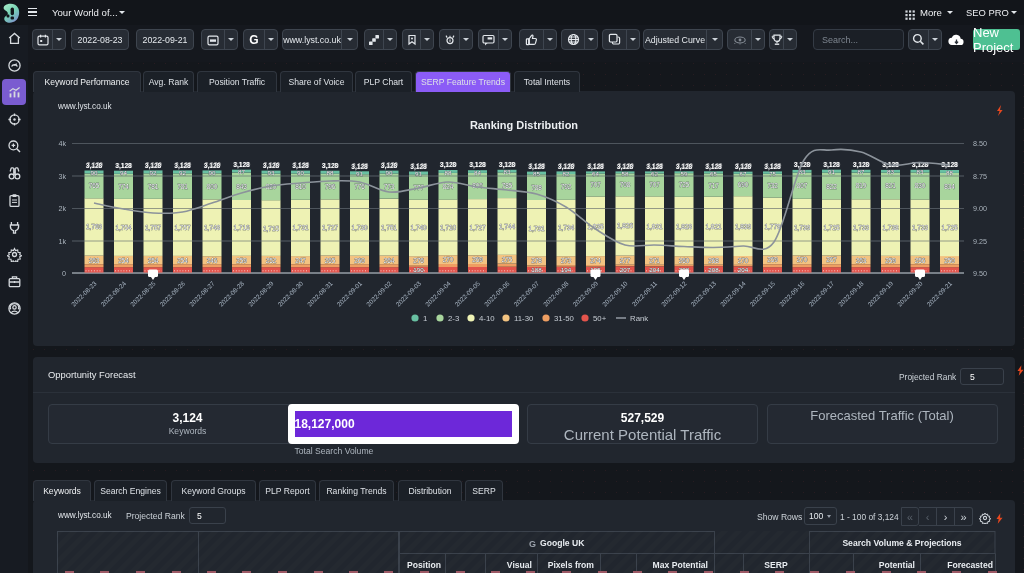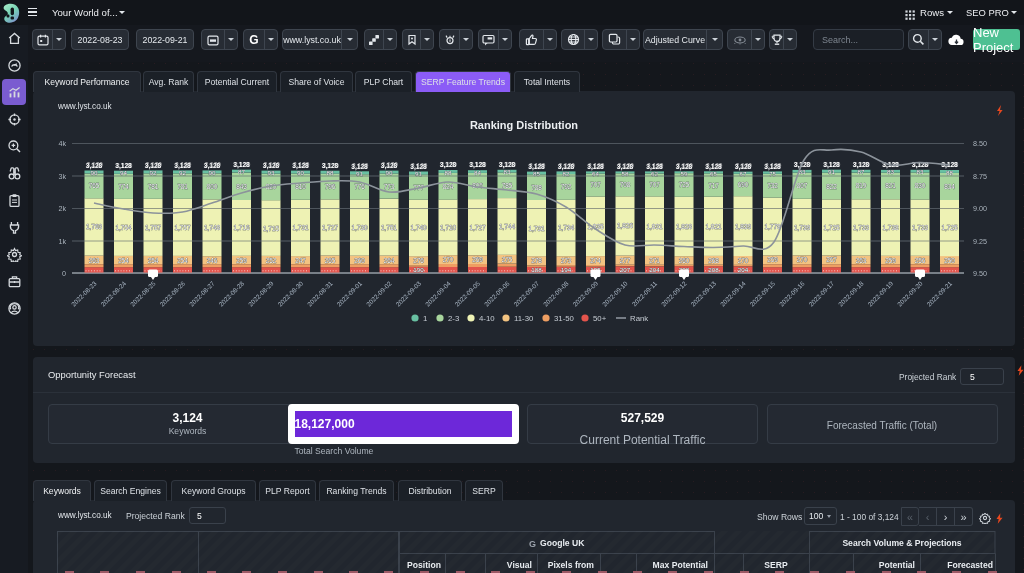--- a/index.html
+++ b/index.html
@@ -40,21 +40,21 @@
           <rect x="4.0" y="0.4" width="2.2" height="2.2"></rect>
           <rect x="7.6000000000000005" y="0.4" width="2.2" height="2.2"></rect>
           <rect x="0.4" y="4.0" width="2.2" height="2.2"></rect>
           <rect x="4.0" y="4.0" width="2.2" height="2.2"></rect>
           <rect x="7.6000000000000005" y="4.0" width="2.2" height="2.2"></rect>
           <rect x="0.4" y="7.6000000000000005" width="2.2" height="2.2"></rect>
           <rect x="4.0" y="7.6000000000000005" width="2.2" height="2.2"></rect>
           <rect x="7.6000000000000005" y="7.6000000000000005" width="2.2" height="2.2"></rect>
         </g>
       </svg></div>
-  <div style="position:absolute;left:920px;top:7px;font-size:9.6px;color:#eceef1">Rows</div>
+  <div style="position:absolute;left:920px;top:7px;font-size:9.6px;color:#eceef1">More</div>
   <div style="position:absolute;left:947px;top:11px">
       <i style="display:block;width:0;height:0;border-left:3.2px solid transparent;border-right:3.2px solid transparent;border-top:3.8px solid #e3e7eb"></i>
     </div>
   <div style="position:absolute;left:966px;top:7px;font-size:9.4px;color:#eceef1">SEO PRO</div>
   <div style="position:absolute;left:1011px;top:11px">
       <i style="display:block;width:0;height:0;border-left:3.2px solid transparent;border-right:3.2px solid transparent;border-top:3.8px solid #e3e7eb"></i>
     </div>
 </div>
 
 <div style="position:absolute;left:28px;top:25px;width:996px;height:37px;background:#15181e"></div>
@@ -283,21 +283,21 @@
         <circle cx="7.5" cy="6.4" r="1.7" fill="none" stroke="#d6dade" stroke-width="1.3"></circle>
         <path d="M4.2 11.6 a4.4 4.4 0 0 1 6.6 0" fill="none" stroke="#d6dade" stroke-width="1.3"></path>
         <path d="M3.2 6.2 a4.4 4.4 0 0 1 8.6 0" fill="none" stroke="#d6dade" stroke-width="1.1"></path>
         <rect x="2.5" y="6" width="1.6" height="2.6" rx="0.8" fill="#d6dade"></rect>
         <rect x="10.9" y="6" width="1.6" height="2.6" rx="0.8" fill="#d6dade"></rect>
       </svg></div>
 </div>
 
 <div style="position:absolute;left:33px;top:71px;width:108px;height:21px;box-sizing:border-box;background:#21262e;border:1px solid #30363f;border-bottom:none;border-radius:4px 4px 0 0;display:flex;align-items:center;justify-content:center;font-size:8.6px;color:#f0f2f4;z-index:3">Keyword Performance</div>
 <div style="position:absolute;left:143px;top:71px;width:51px;height:21px;box-sizing:border-box;background:#1b2027;border:1px solid #30363f;border-bottom:none;border-radius:4px 4px 0 0;display:flex;align-items:center;justify-content:center;font-size:8.6px;color:#dde1e6;z-index:1">Avg. Rank</div>
-<div style="position:absolute;left:197px;top:71px;width:80px;height:21px;box-sizing:border-box;background:#1b2027;border:1px solid #30363f;border-bottom:none;border-radius:4px 4px 0 0;display:flex;align-items:center;justify-content:center;font-size:8.6px;color:#dde1e6;z-index:1">Potential Current</div>
+<div style="position:absolute;left:197px;top:71px;width:80px;height:21px;box-sizing:border-box;background:#1b2027;border:1px solid #30363f;border-bottom:none;border-radius:4px 4px 0 0;display:flex;align-items:center;justify-content:center;font-size:8.6px;color:#dde1e6;z-index:1">Position Traffic</div>
 <div style="position:absolute;left:280px;top:71px;width:73px;height:21px;box-sizing:border-box;background:#1b2027;border:1px solid #30363f;border-bottom:none;border-radius:4px 4px 0 0;display:flex;align-items:center;justify-content:center;font-size:8.6px;color:#dde1e6;z-index:1">Share of Voice</div>
 <div style="position:absolute;left:355px;top:71px;width:57px;height:21px;box-sizing:border-box;background:#1b2027;border:1px solid #30363f;border-bottom:none;border-radius:4px 4px 0 0;display:flex;align-items:center;justify-content:center;font-size:8.6px;color:#dde1e6;z-index:1">PLP Chart</div>
 <div style="position:absolute;left:415px;top:71px;width:96px;height:21px;box-sizing:border-box;background:#8b5cf6;border:1px solid #30363f;border-bottom:none;border-radius:4px 4px 0 0;display:flex;align-items:center;justify-content:center;font-size:8.6px;color:#dde1e6;z-index:1">SERP Feature Trends</div>
 <div style="position:absolute;left:514px;top:71px;width:66px;height:21px;box-sizing:border-box;background:#1b2027;border:1px solid #30363f;border-bottom:none;border-radius:4px 4px 0 0;display:flex;align-items:center;justify-content:center;font-size:8.6px;color:#dde1e6;z-index:1">Total Intents</div>
 <div class="panel" style="left:33px;top:91px;width:982px;height:255px"></div>
 <svg width="982" height="254" viewBox="0 0 982 254" style="position:absolute;left:33px;top:92px">
 <text x="25" y="17" font-size="8.2" fill="#dfe3e8">www.lyst.co.uk</text>
 <text x="491" y="37" font-size="11" fill="#eceff2" text-anchor="middle" font-weight="bold">Ranking Distribution</text>
 <path d="M968 13 l-4 6 h2.6 l-1.6 5 4.6 -6 h-2.6 z" fill="#e8481f"></path>
 <line x1="39" y1="51.5" x2="931" y2="51.5" stroke="#3f454d" stroke-width="1"></line>
@@ -793,24 +793,24 @@
 <div style="position:absolute;left:48px;top:404px;width:279px;height:40px;box-sizing:border-box;background:#242932;border:1px solid #353c46;border-radius:4px;text-align:center">
     <div style="font-size:12px;font-weight:bold;color:#fff;margin-top:6px">3,124</div>
     <div style="font-size:8.6px;color:#aeb6bf;margin-top:1px">Keywords</div>
   </div>
 <div style="position:absolute;left:287.5px;top:404px;width:231px;height:40px;box-sizing:border-box;background:#6d28d9;border:7px solid #ffffff;border-radius:4px;text-align:left">
     <div style="font-size:12px;font-weight:bold;color:#fff;margin-top:6px">18,127,000</div>
     <div style="font-size:8.6px;color:#aeb6bf;margin-top:15px">Total Search Volume</div>
   </div>
 <div style="position:absolute;left:527px;top:404px;width:231px;height:40px;box-sizing:border-box;background:#242932;border:1px solid #353c46;border-radius:4px;text-align:center">
     <div style="font-size:12px;font-weight:bold;color:#fff;margin-top:6px">527,529</div>
-    <div style="font-size:12px;color:#aeb6bf;margin-top:8px">Current Potential Traffic</div>
+    <div style="font-size:15px;color:#aeb6bf;margin-top:1px">Current Potential Traffic</div>
   </div>
 <div style="position:absolute;left:766.5px;top:404px;width:231px;height:40px;box-sizing:border-box;background:#242932;border:1px solid #353c46;border-radius:4px;text-align:center">
-    <div style="font-size:10px;color:#aeb6bf;margin-top:15px">Forecasted Traffic (Total)</div>
+    <div style="font-size:13px;color:#aeb6bf;margin-top:3px">Forecasted Traffic (Total)</div>
   </div>
 
 <div style="position:absolute;left:33px;top:480px;width:58px;height:21px;box-sizing:border-box;background:#21262e;border:1px solid #30363f;border-bottom:none;border-radius:4px 4px 0 0;display:flex;align-items:center;justify-content:center;font-size:8.6px;color:#f0f2f4;z-index:3">Keywords</div>
 <div style="position:absolute;left:94px;top:480px;width:73px;height:21px;box-sizing:border-box;background:#1b2027;border:1px solid #30363f;border-bottom:none;border-radius:4px 4px 0 0;display:flex;align-items:center;justify-content:center;font-size:8.6px;color:#dde1e6;z-index:1">Search Engines</div>
 <div style="position:absolute;left:171px;top:480px;width:85px;height:21px;box-sizing:border-box;background:#1b2027;border:1px solid #30363f;border-bottom:none;border-radius:4px 4px 0 0;display:flex;align-items:center;justify-content:center;font-size:8.6px;color:#dde1e6;z-index:1">Keyword Groups</div>
 <div style="position:absolute;left:259px;top:480px;width:57px;height:21px;box-sizing:border-box;background:#1b2027;border:1px solid #30363f;border-bottom:none;border-radius:4px 4px 0 0;display:flex;align-items:center;justify-content:center;font-size:8.6px;color:#dde1e6;z-index:1">PLP Report</div>
 <div style="position:absolute;left:319px;top:480px;width:75px;height:21px;box-sizing:border-box;background:#1b2027;border:1px solid #30363f;border-bottom:none;border-radius:4px 4px 0 0;display:flex;align-items:center;justify-content:center;font-size:8.6px;color:#dde1e6;z-index:1">Ranking Trends</div>
 <div style="position:absolute;left:398px;top:480px;width:64px;height:21px;box-sizing:border-box;background:#1b2027;border:1px solid #30363f;border-bottom:none;border-radius:4px 4px 0 0;display:flex;align-items:center;justify-content:center;font-size:8.6px;color:#dde1e6;z-index:1">Distribution</div>
 <div style="position:absolute;left:465px;top:480px;width:38px;height:21px;box-sizing:border-box;background:#1b2027;border:1px solid #30363f;border-bottom:none;border-radius:4px 4px 0 0;display:flex;align-items:center;justify-content:center;font-size:8.6px;color:#dde1e6;z-index:1">SERP</div>
 <div class="panel" style="left:33px;top:500px;width:982px;height:73px;border-radius:4px 4px 0 0"></div>

